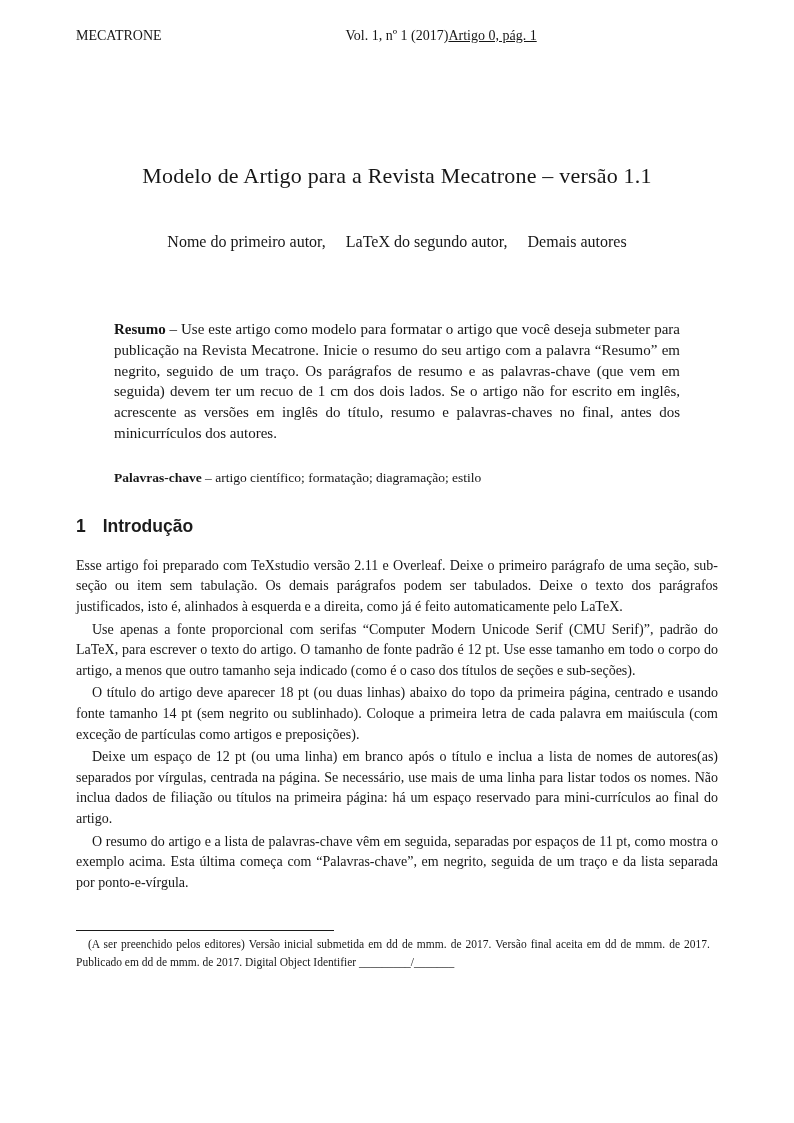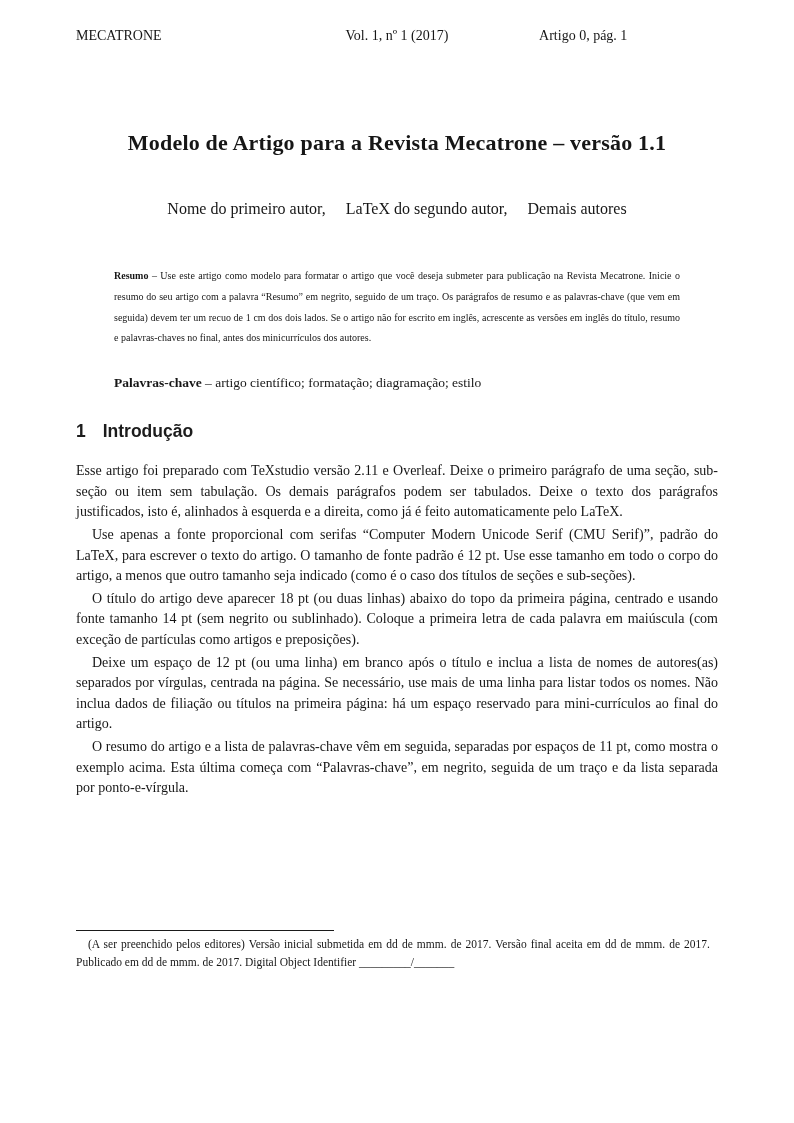--- a/index.html
+++ b/index.html
@@ -16,40 +16,40 @@
     overflow: hidden;
   }
   .running-head {
     display: grid;
     grid-template-columns: 1fr auto 1fr;
     align-items: baseline;
     font-size: 14px;
   }
   .running-head .rh-left  { text-align: left; }
   .running-head .rh-center{ text-align: center; }
-  .running-head .rh-right { text-align: center; }
+  .running-head .rh-right { text-align: left; text-decoration: underline; }
 
   .article-title {
-    margin: 86px 0 0 0;
+    margin: 119px 0 0 0;
     font-size: 22px;
-    font-weight: bold;
+    font-weight: normal;
     text-align: center;
     letter-spacing: 0.2px;
   }
   .authors {
     margin-top: 44px;
     display: flex;
     justify-content: center;
     gap: 20px;
     font-size: 16px;
   }
 
   .abstract {
-    margin: 48px 38px 0 38px;
-    font-size: 10px;
+    margin: 68px 38px 0 38px;
+    font-size: 15px;
     line-height: 20.8px;
     text-align: justify;
   }
   .keywords {
     margin: 26px 38px 0 38px;
     font-size: 13.5px;
   }
   .b { font-weight: bold; }
 
   .section-heading {

